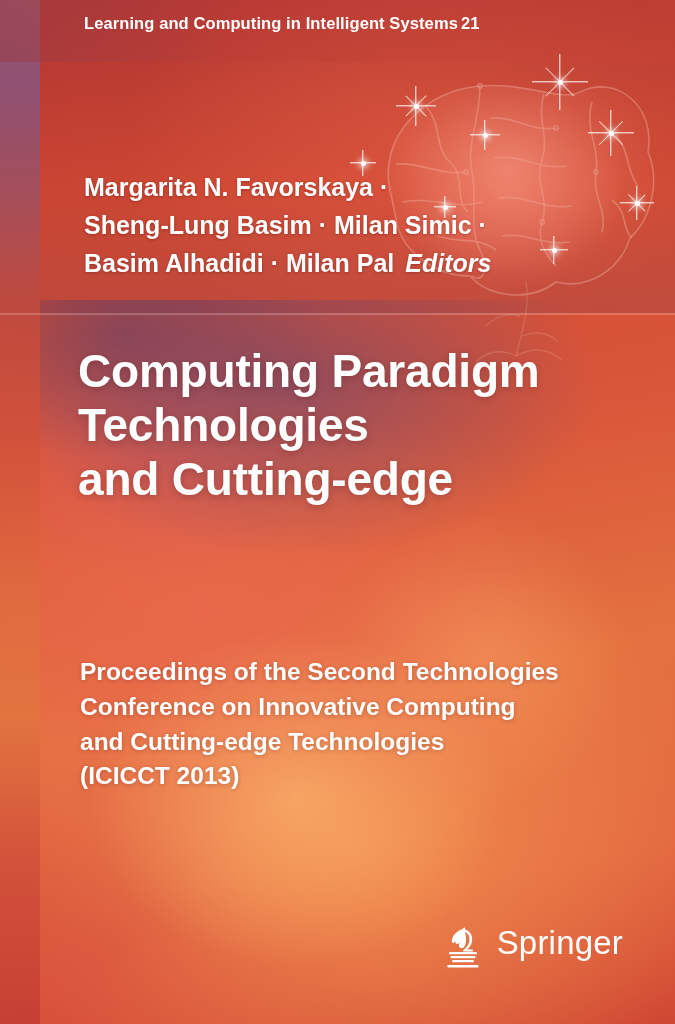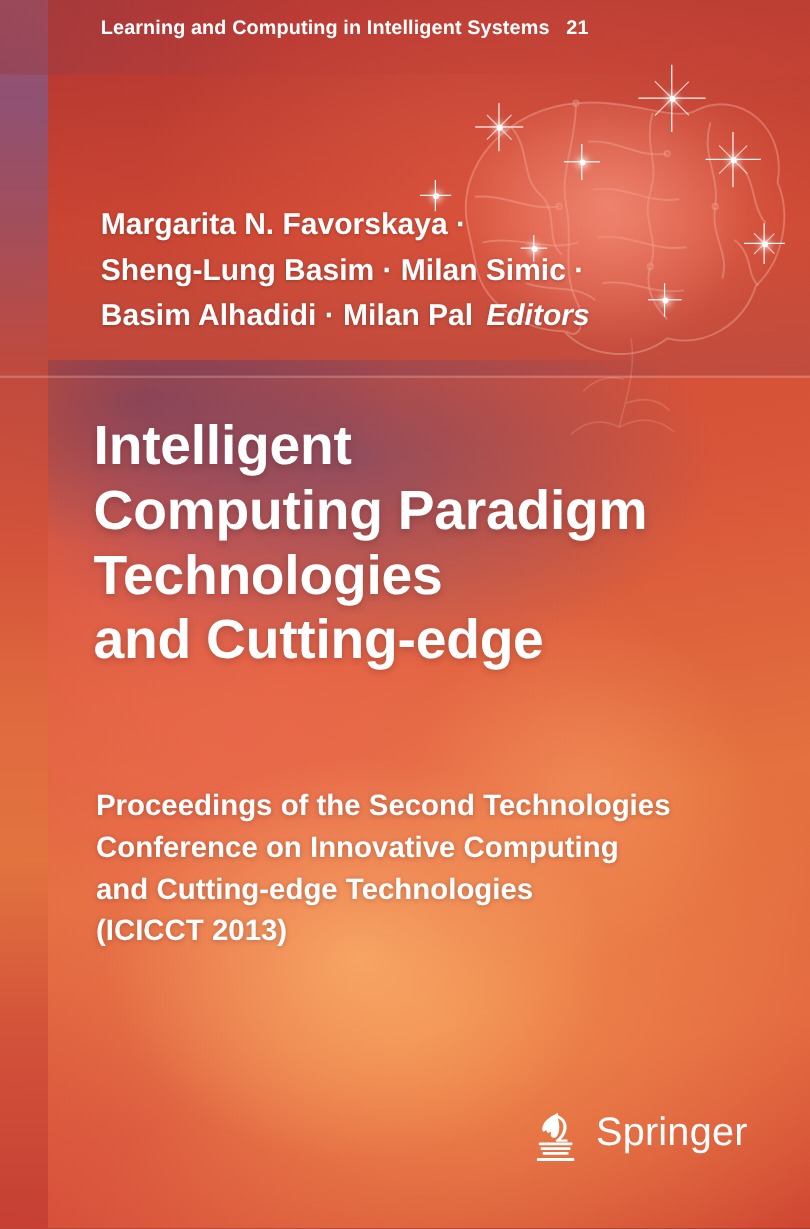--- a/index.html
+++ b/index.html
@@ -112,21 +112,21 @@
   
   .series-line {
     position: absolute;
     left: 84px; top: 14px;
     color: #ffffff;
     font-size: 16.5px;
     font-weight: bold;
     letter-spacing: 0.1px;
     white-space: nowrap;
   }
-  .series-line .num { margin-left: 14px; }
+  .series-line .num { margin-left: 3px; }
 
   .editors {
     position: absolute;
     left: 84px; top: 168px;
     width: 520px;
     color: #ffffff;
     font-size: 25px;
     font-weight: bold;
     line-height: 1.52;
     text-shadow: 0 1px 3px rgba(80,20,20,0.35);
@@ -295,21 +295,20 @@
     </div>
     <div>
       <span>Basim Alhadidi</span>
       <span class="sep">·</span>
       <span>Milan Pal</span>
       <span class="role">Editors</span>
     </div>
   </div>
 
   <div class="title">
-    <div>Intelligent</div>
     <div>Computing Paradigm</div>
     <div>Technologies</div>
     <div>and Cutting-edge</div>
   </div>
 
   <div class="subtitle">
     <div>Proceedings of the Second Technologies</div>
     <div>Conference on Innovative Computing</div>
     <div>and Cutting-edge Technologies</div>
     <div>(ICICCT 2013)</div>

